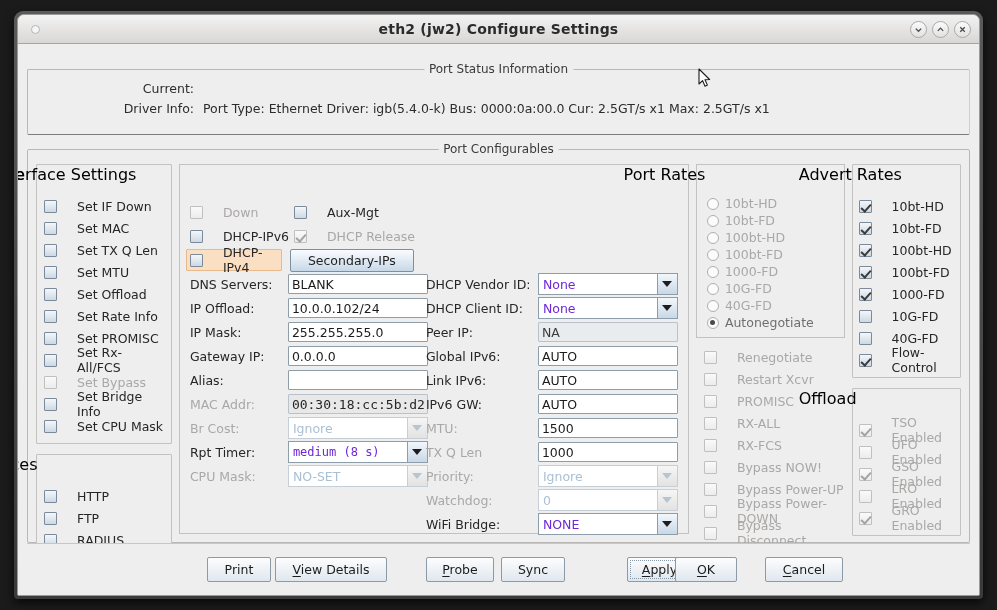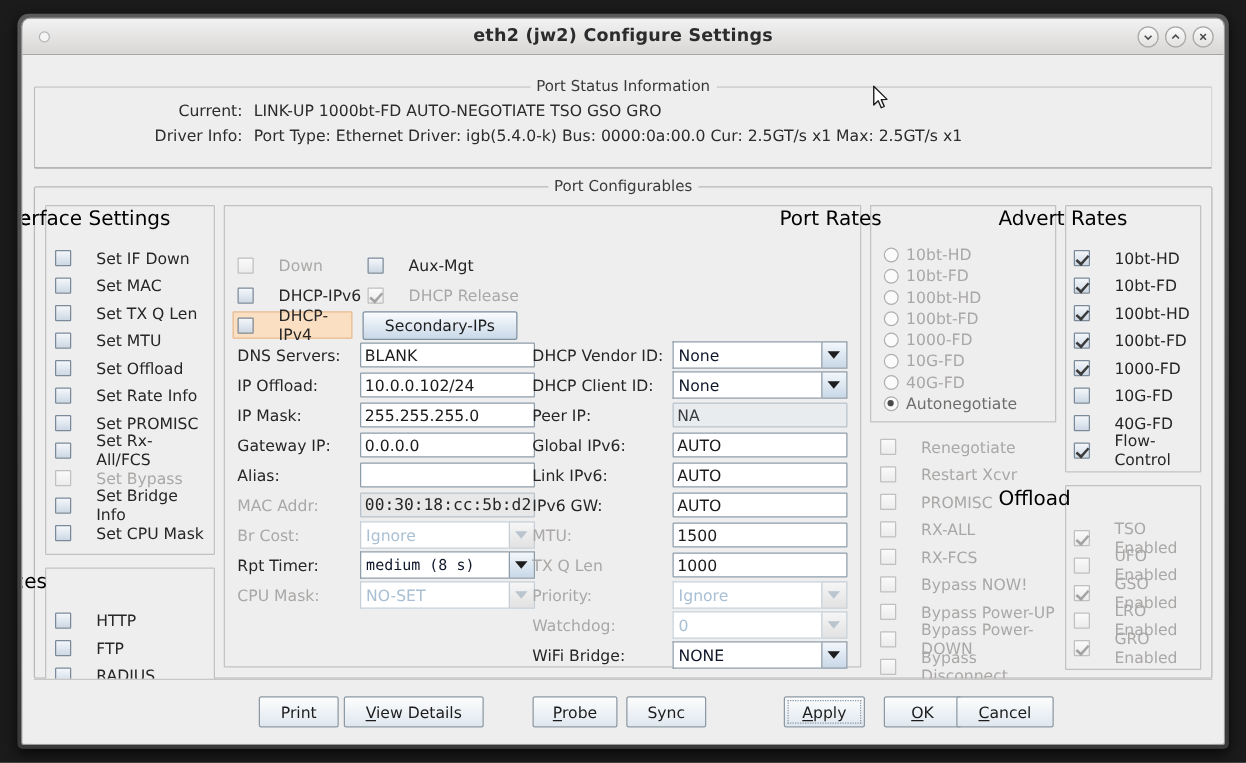--- a/index.html
+++ b/index.html
@@ -215,21 +215,21 @@
     font-size: 13px;
   }
   .tf.ro2 { background: #e9ecef; border-color: #b8c2cc; color: #3c3c3c; }
 
   .combo {
     height: 22px; display: flex; flex: 0 0 140px; width: 140px;
   }
   .combo .cfield {
     flex: 1 1 auto; background: #fff;
     border: 1px solid #8e9daa; border-right: none;
-    font-size: 12.5px; color: #0f172a;
+    font-size: 12.5px; color: #6d28d9;
     display: flex; align-items: center; padding: 0 4px;
   }
   .combo .cfield.mono { font-family: "DejaVu Sans Mono","Liberation Mono",monospace; font-size:12px; }
   .combo .cbtn {
     width: 21px; flex: 0 0 21px;
     border: 1px solid #8e9daa;
     background: linear-gradient(#f2f7fc, #c9d8e7);
     display: flex; align-items: center; justify-content: center;
   }
   .combo.dim .cfield { color: #a9c0d4; border-color: #c6cfd8; }
@@ -331,21 +331,20 @@
         </div>
       </div>
 
       <div class="content">
 
         <div class="group status-group">
           <div class="legend center">Port Status Information</div>
           <div class="status-rows">
             <div class="status-row">
               <div class="lab">Current:</div>
-              <div class="val">LINK-UP 1000bt-FD AUTO-NEGOTIATE TSO GSO GRO</div>
             </div>
             <div class="status-row">
               <div class="lab">Driver Info:</div>
               <div class="val">Port Type: Ethernet   Driver: igb(5.4.0-k)  Bus: 0000:0a:00.0 Cur: 2.5GT/s x1  Max: 2.5GT/s x1</div>
             </div>
           </div>
         </div>
 
         <div class="group cfg-group">
           <div class="legend center">Port Configurables</div>
@@ -735,21 +734,21 @@
             <div class="btn" style="position: absolute; left: 399px; width: 68px;">
               <span><span class="u">P</span>robe</span>
             </div>
             <div class="btn" style="position: absolute; left: 474px; width: 64px;">
               <span>Sync</span>
             </div>
             <div class="btn focus" style="position: absolute; left: 578px; width: 65px;">
               <span><span class="u">A</span>pply</span>
               <span class="fr"></span>
             </div>
-            <div class="btn" style="position: absolute; left: 680px; width: 58px;">
+            <div class="btn" style="position: absolute; left: 648px; width: 58px;">
               <span><span class="u">O</span>K</span>
             </div>
             <div class="btn" style="position: absolute; left: 738px; width: 78px;">
               <span><span class="u">C</span>ancel</span>
             </div>
           </div>
       </div>
     </div>
   </div>
 

